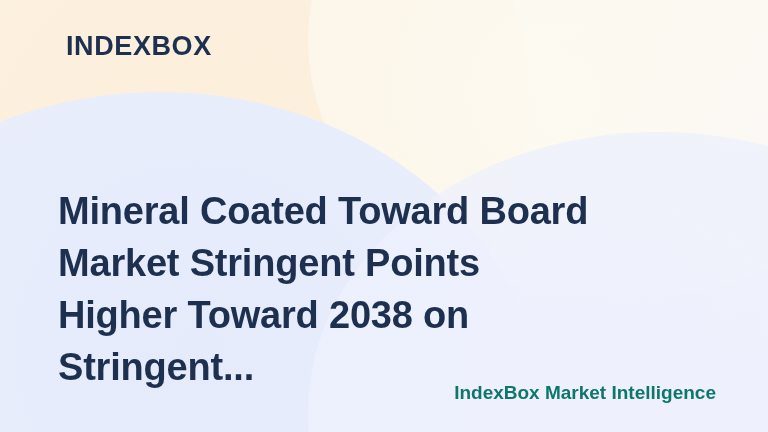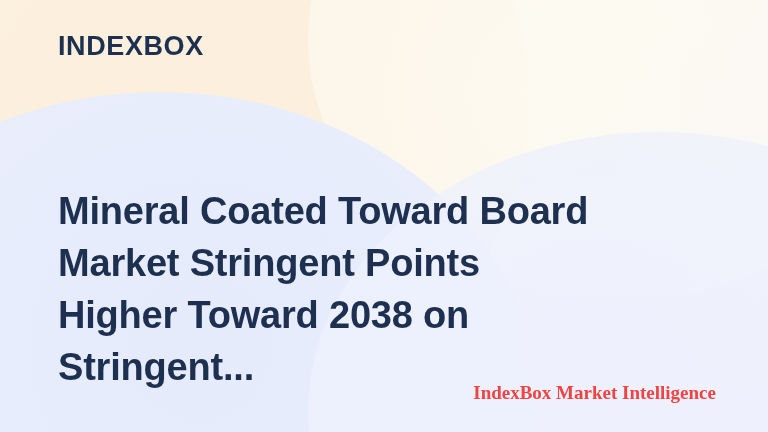--- a/index.html
+++ b/index.html
@@ -93,21 +93,21 @@
   #content {
     position: relative;
     width: 768px;
     height: 432px;
     box-sizing: border-box;
     padding: 0 52px 0 58px;
   }
 
   #brand-logo {
     position: absolute;
-    left: 58px;
+    left: 66px;
     top: 33px;
     font-size: 27px;
     font-weight: bold;
     letter-spacing: 0.6px;
     color: #1e3050;
     line-height: 1;
   }
 
   #category-label {
     position: absolute;
@@ -134,24 +134,23 @@
     display: block;
     white-space: nowrap;
   }
 
   #source-footer {
     position: absolute;
     right: 52px;
     bottom: 30px;
     font-size: 19px;
     font-weight: bold;
-    color: #ef4444;
+    color: #0f766e;
     line-height: 1;
     text-align: right;
-    font-family: Liberation Serif, serif;
   }
 </style>
 </head>
 <body>
 
 <div id="card">
 
   <div class="bg-layer" id="bg-base"></div>
   <div class="bg-layer" id="bg-blob-peach"></div>
   <div class="bg-layer" id="bg-blob-cream-top"></div>

